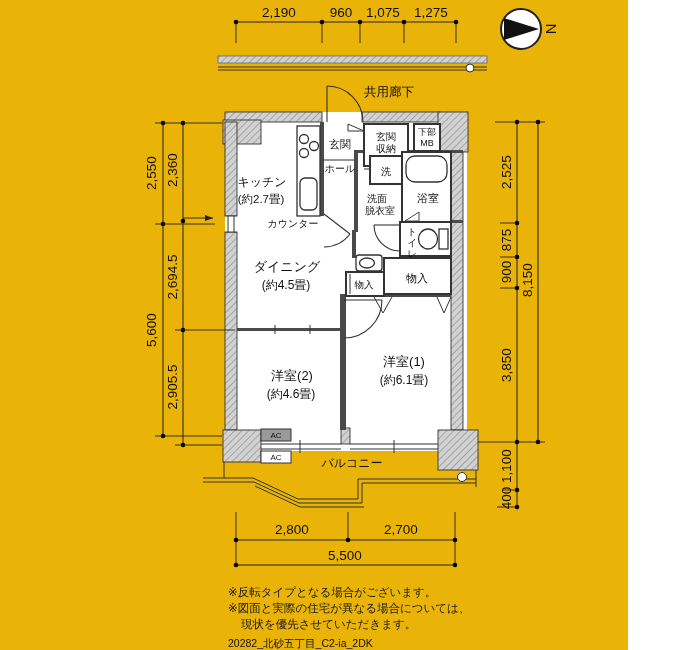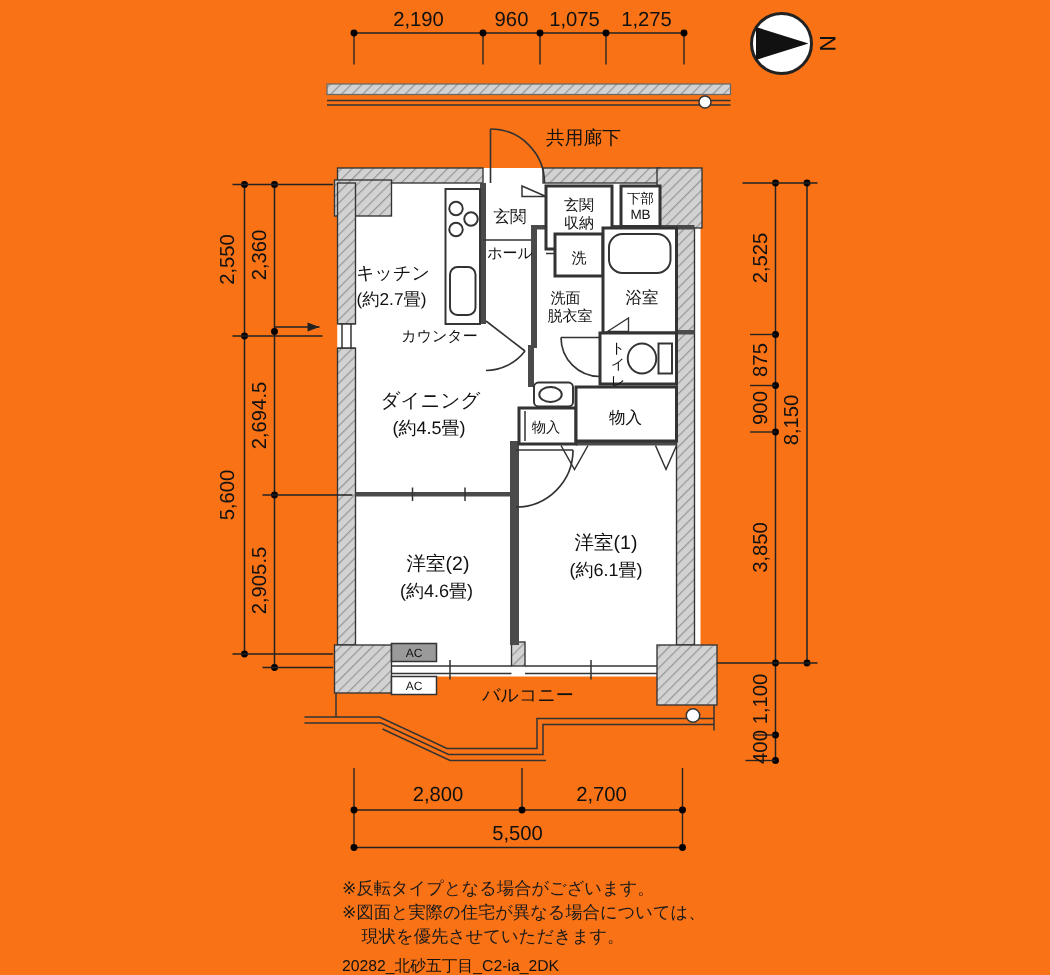--- a/index.html
+++ b/index.html
@@ -1,16 +1,16 @@
 <!DOCTYPE html>
 <html><head>
 <meta charset="utf-8">
 <style>
   html,body{margin:0;padding:0;background:#fff;}
-  .stage{position:relative;width:700px;height:650px;background:#f97316;overflow:hidden;}
+  .stage{position:relative;width:628px;height:650px;background:#eab308;overflow:hidden;}
   svg{position:absolute;left:0;top:0;}
   svg text{font-family:"Liberation Sans","DejaVu Sans",sans-serif;fill:#111;}
   .dim{font-size:13.5px;}
   .dimline{stroke:#222;stroke-width:1;}
   .tick{stroke:#222;stroke-width:0.9;}
   .wall{fill:url(#hatch);stroke:#333;stroke-width:0.9;}
   .iwall{fill:#4a4a4a;}
   .roombox{fill:#ffffff;stroke:#333;stroke-width:2;}
   .fixture{fill:#ffffff;stroke:#333;stroke-width:1.3;}
   .door{stroke:#333;stroke-width:1.1;fill:none;}

